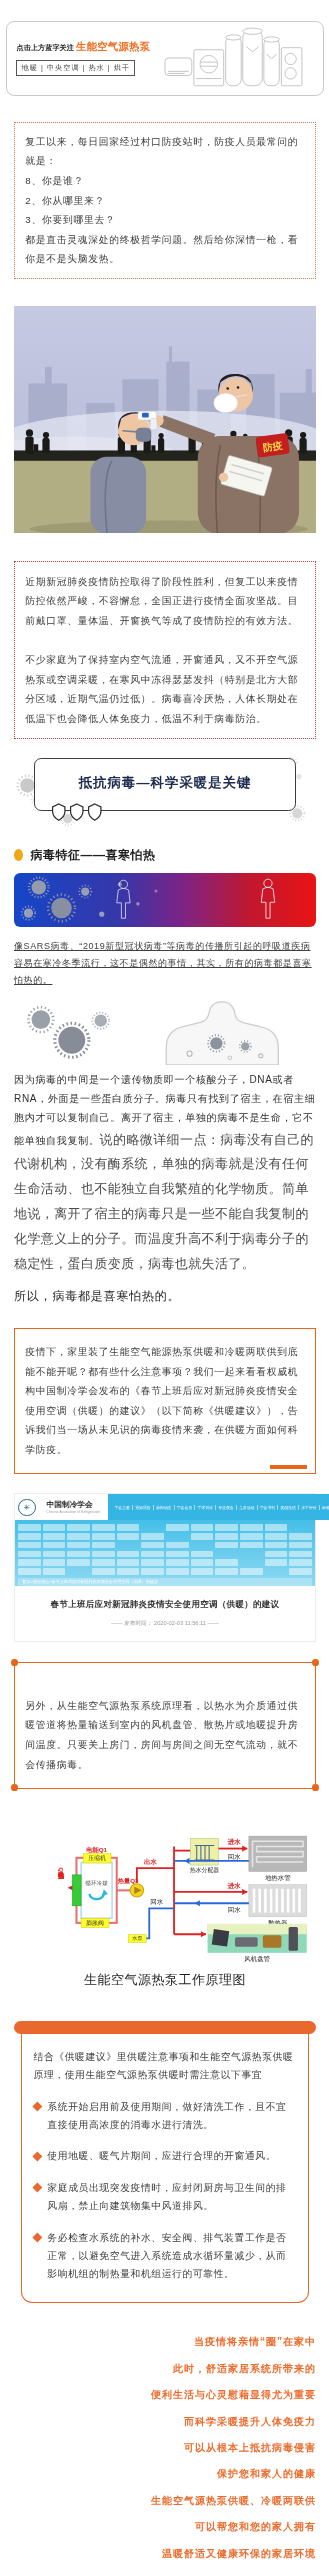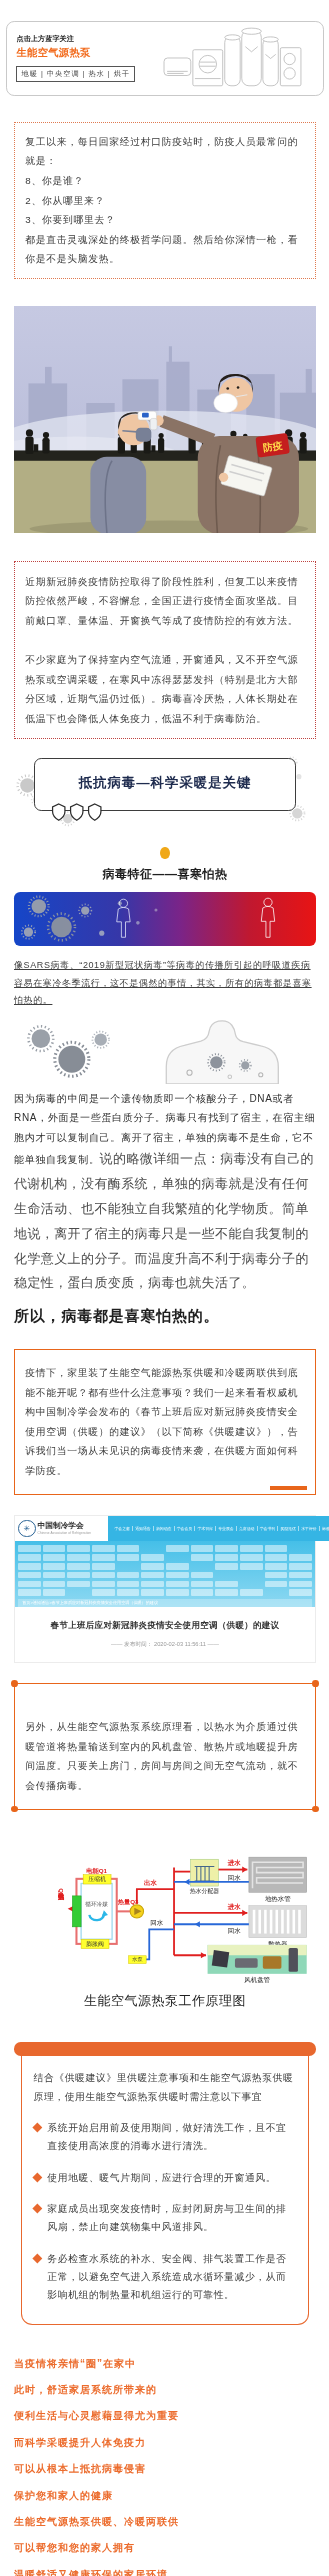--- a/index.html
+++ b/index.html
@@ -3,21 +3,21 @@
 <meta charset="utf-8">
 <style>
   html,body{margin:0;padding:0;background:#fff;}
   body{font-family:"Liberation Sans","DejaVu Sans",sans-serif;color:#3b3b3b;}
   .page{position:relative;width:330px;height:3347px;margin:0 auto;background:#fff;overflow:hidden;}
   .wrap{margin:0 14px;}
 
   
   .hcard{margin:20.6px 6.2px 0;height:75px;border:0.8px solid #c9c9c9;border-radius:8.2px;display:flex;align-items:center;padding:0 5.2px 0 9.3px;box-sizing:border-box;background:#fff;}
   .hleft{flex:0 0 131px;}
-  .hfollow{display:flex;align-items:baseline;gap:2.1px;white-space:nowrap;flex-direction:column;}
+  .hfollow{display:flex;align-items:baseline;gap:2.1px;white-space:nowrap;}
   .hfollow .pre{font-size:7.2px;font-weight:bold;color:#222;}
   .hfollow .brand{font-size:10.3px;font-weight:bold;color:#f26b1d;letter-spacing:0.3px;}
   .hserv{margin-top:5.2px;display:inline-block;border:0.8px solid #555;padding:2.1px 4.1px;font-size:7.2px;color:#444;letter-spacing:1px;}
   .hart{flex:1;display:flex;justify-content:center;}
 
   
   .dotted{padding:9.3px 10.3px;font-size:9.8px;line-height:2;letter-spacing:0.7px;color:#3b3b3b;background:#fff;}
   .d1{margin-top:26px;border:1px dotted #e07a50;}
   .d2{margin-top:28px;border:1px dotted #bf4341;}
   .dotted p{margin:0;}
@@ -28,44 +28,44 @@
   .illu svg{display:block;width:100%;height:100%;}
 
   
   .banner{position:relative;margin:15.5px 5.2px 0;height:77px;}
   .banner-box{position:absolute;left:14.4px;right:14.4px;top:4.1px;border:1px solid #3d3d3d;border-radius:7.2px;background:#fff;text-align:center;padding:14.4px 4.1px 18.5px;z-index:2;}
   .banner-title{font-size:13.4px;font-weight:bold;color:#1e2b4e;letter-spacing:1px;}
   .shields{position:absolute;left:32px;bottom:9.3px;display:flex;gap:2.6px;z-index:3;}
   .vir{position:absolute;z-index:1;}
 
   
-  .vhead{margin-top:15.5px;display:flex;align-items:center;gap:7.2px;font-size:12px;font-weight:bold;color:#1f1f1f;letter-spacing:0.5px;flex-direction:column;}
+  .vhead{margin-top:15.5px;display:flex;align-items:center;gap:7.2px;font-size:12px;font-weight:bold;color:#1f1f1f;letter-spacing:0.5px;}
   .vdot{width:9.3px;height:12px;background:#f0a818;border-radius:50%;flex:0 0 auto;}
   .gcard{margin:9.3px 0 0 0;height:54px;border-radius:6.2px;overflow:hidden;position:relative;
     background:linear-gradient(90deg,#1546c8 0%,#3637a8 35%,#7a2488 55%,#c01830 78%,#e81414 100%);}
   .gcard svg{position:absolute;inset:0;width:100%;height:100%;}
   .pbody{margin:11.3px 0 0;font-size:9px;line-height:1.9;letter-spacing:0.6px;color:#3f3f3f;text-decoration:underline;}
   .vbimg{margin-top:8.2px;height:67px;}
   .vbimg svg{width:100%;height:100%;display:block;}
   .p2{margin:5.2px 0 0;font-size:10px;line-height:1.92;letter-spacing:0.7px;color:#2e2e2e;}
   .p2 .detail{font-size:13px;color:#4c4c4c;letter-spacing:0.4px;}
-  .concl{margin:10.3px 0 0;font-size:15px;font-weight:bold;color:#1f1f1f;letter-spacing:0.8px;}
+  .concl{margin:10.3px 0 0;font-size:12px;font-weight:normal;color:#1f1f1f;letter-spacing:0.8px;}
 
   
   .obox{position:relative;border:1.5px solid #e8651a;padding:13.4px 10.3px;font-size:9.8px;line-height:2;letter-spacing:0.7px;color:#3b3b3b;background:#fff;}
   .ob1{margin-top:23px;}
   .ob1 .accent{position:absolute;right:8.2px;bottom:3.6px;width:37px;height:4.6px;background:#e8651a;}
   .ob2{margin-top:19.6px;}
   .cdot{position:absolute;width:6.7px;height:6.7px;border-radius:50%;background:#e8651a;}
   .cdot.tl{left:-3.6px;top:-3.6px}.cdot.tr{right:-3.6px;top:-3.6px}.cdot.bl{left:-3.6px;bottom:-3.6px}.cdot.br{right:-3.6px;bottom:-3.6px}
 
   
   .site{margin-top:19.6px;border:0.5px solid #ececec;background:#fff;}
   .site-top{display:flex;align-items:stretch;}
-  .site-logo{flex:0 0 87px;display:flex;align-items:center;gap:2px;padding:4.1px 3.1px;}
+  .site-logo{flex:0 0 87px;display:flex;align-items:center;gap:11px;padding:4.1px 3.1px;}
   .logo-badge{width:15.5px;height:15.5px;border-radius:50%;border:1px solid #2a6496;color:#2a6496;display:flex;align-items:center;justify-content:center;font-size:7.7px;flex:0 0 auto;}
   .logo-badge::before{content:"✳";}
   .logo-cn{font-size:7.7px;font-weight:bold;color:#333;line-height:1.1;}
   .logo-en{font-size:3.1px;color:#9a9a9a;letter-spacing:0.1px;}
   .site-nav{flex:1;background:#35b5e4;display:flex;align-items:center;justify-content:space-between;padding:0 4.1px;}
   .site-nav span{color:#fff;font-size:3.9px;white-space:nowrap;padding:0 2.1px;border-right:0.5px solid rgba(255,255,255,.55);}
   .site-nav span:last-child{border-right:none;}
   .mega{background:linear-gradient(180deg,#45bfe8,#8ed9f2);padding:4.1px 3.1px 0;}
   .mega-grid{display:grid;grid-template-columns:repeat(12,1fr);gap:2.1px;}
   .mega-grid .cell{height:6.7px;background:rgba(255,255,255,.5);border-radius:1px;}
@@ -83,21 +83,21 @@
   
   .notice{margin-top:32px;position:relative;}
   .notice-bar{height:13.4px;border-radius:6.7px;background:#e8682e;position:relative;z-index:2;}
   .notice-body{margin:-4.6px 7.2px 0;border:1.5px solid #e8682e;border-top-color:transparent;border-radius:1px 1px 11.3px 11.3px;padding:17.5px 11.3px 19.6px;position:relative;z-index:1;background:#fff;}
   .notice-intro{font-size:9.8px;line-height:1.85;letter-spacing:0.6px;color:#3b3b3b;}
   .nitem{display:flex;margin-top:13.4px;font-size:9.8px;line-height:1.85;letter-spacing:0.6px;color:#3b3b3b;}
   .ndia{flex:0 0 6.7px;height:6.7px;background:#e8682e;transform:rotate(45deg);margin:5.2px 6.2px 0 1px;}
 
   
   .poem{margin-top:32px;}
-  .poem div{text-align:left;color:#ec6c2d;font-weight:bold;font-size:10px;letter-spacing:1px;margin-top:12.4px;}
+  .poem div{text-align:right;color:#ec6c2d;font-weight:bold;font-size:10px;letter-spacing:1px;margin-top:12.4px;}
   .poem div:first-child{margin-top:0;}
 </style>
 </head>
 <body>
 
 <div class="page">
 
   <div class="hcard">
     <div class="hleft">
       <div class="hfollow">

